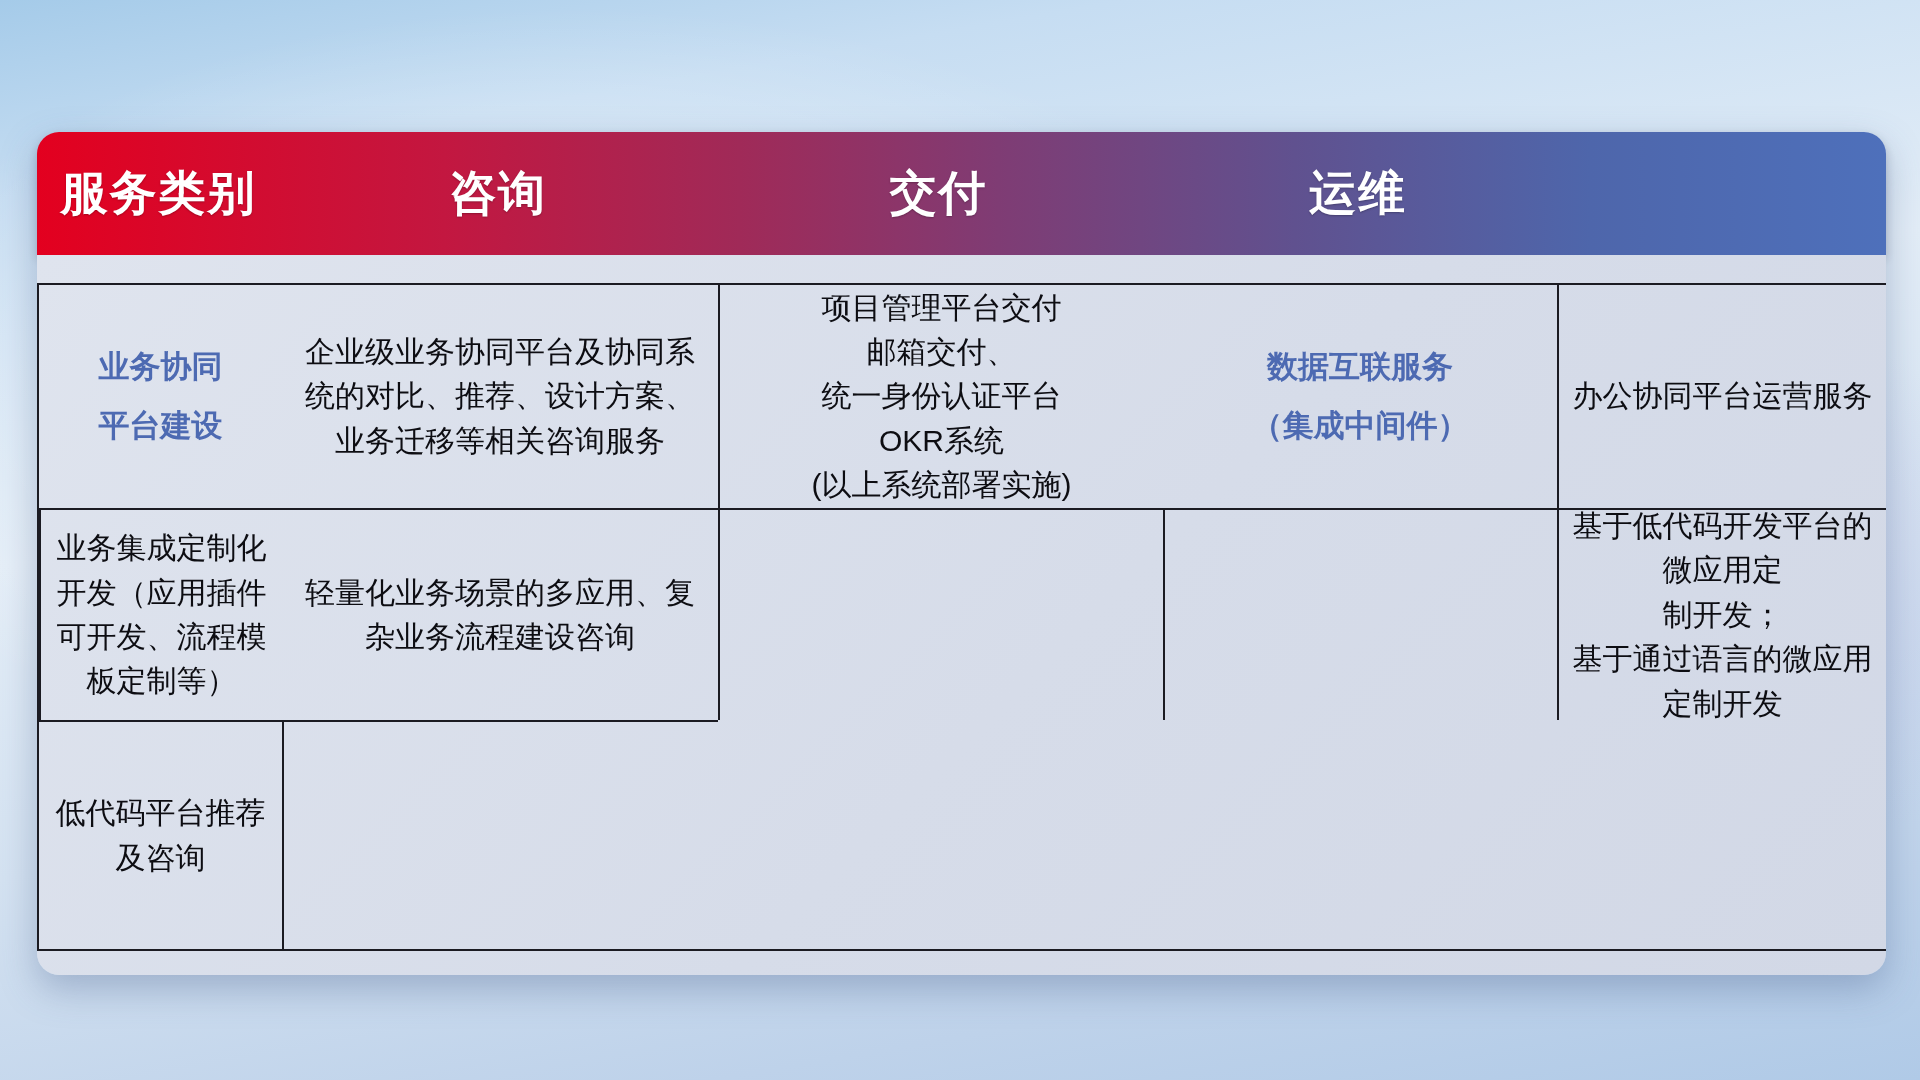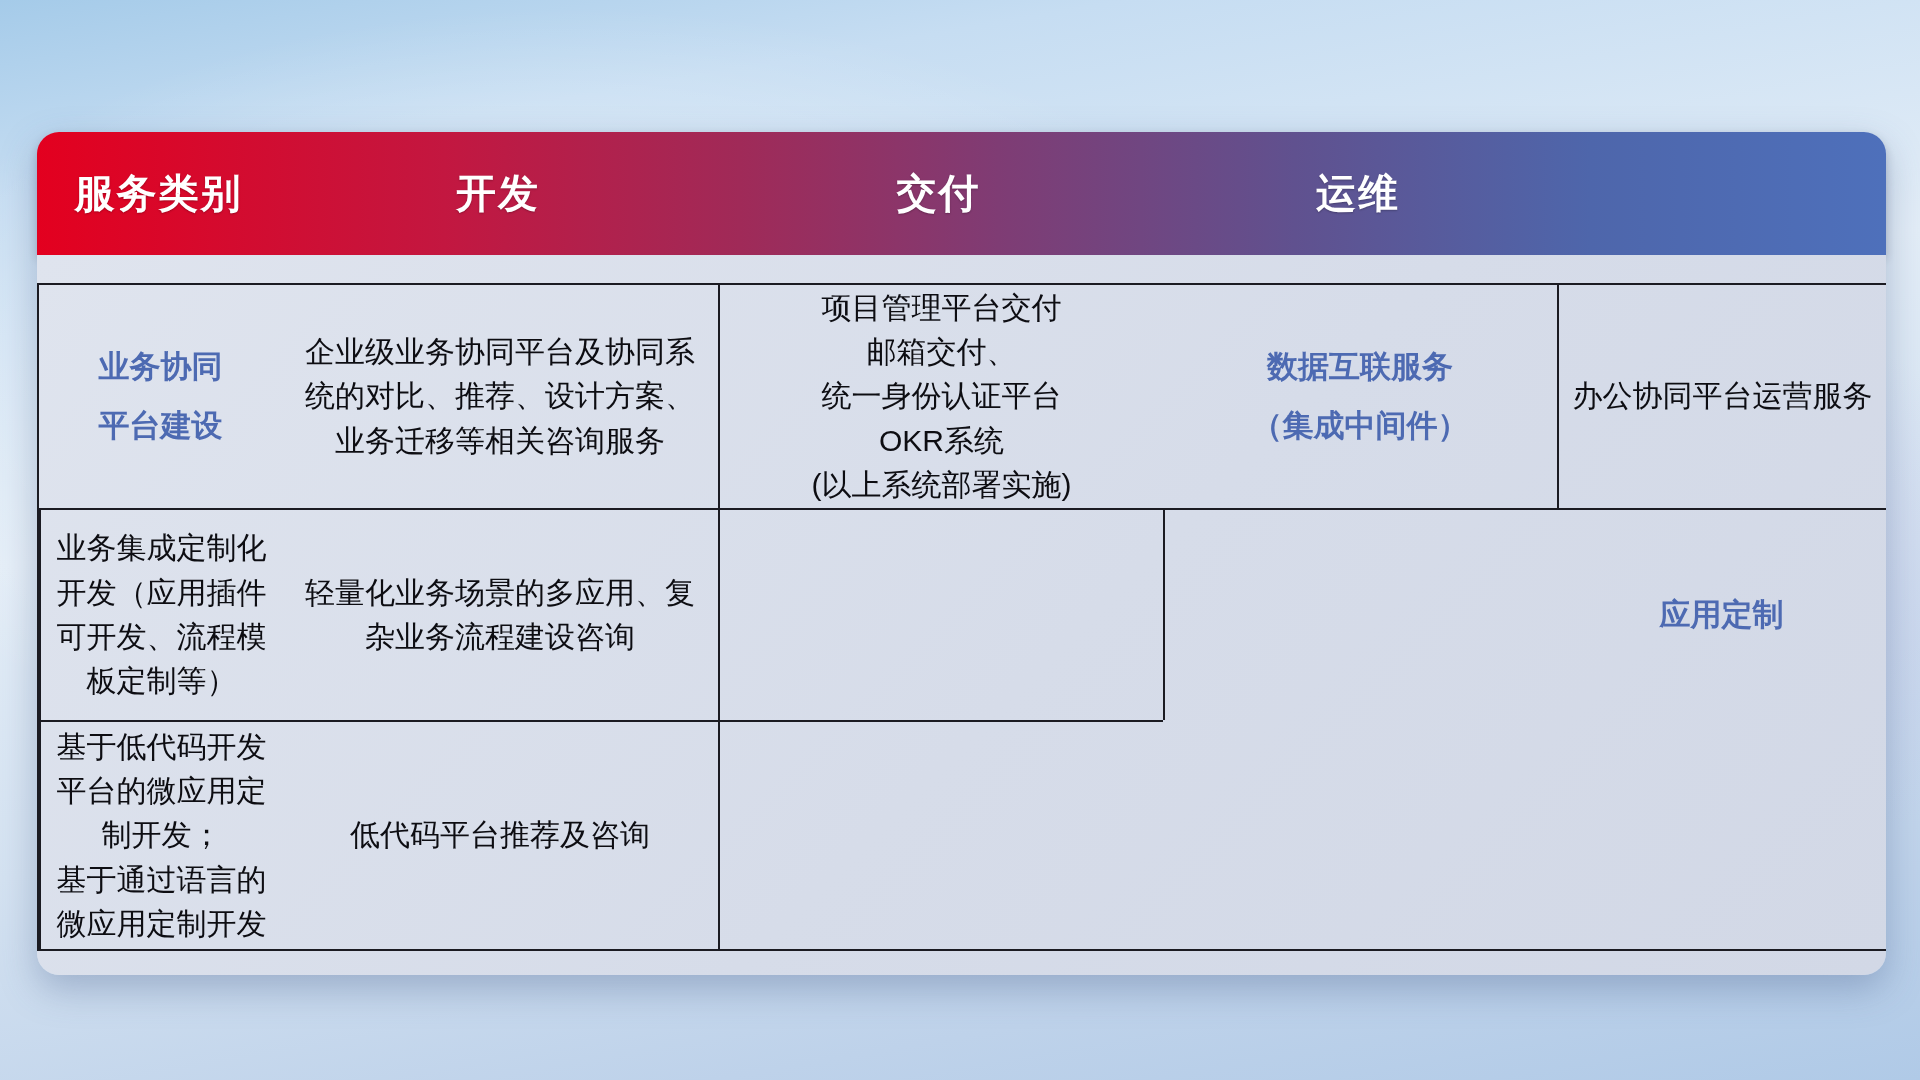--- a/index.html
+++ b/index.html
@@ -19,21 +19,21 @@
   .header{
     display:grid;
     grid-template-columns:243px 436px 445px 394px 329px;
     height:123px;
     border-radius:22px 22px 0 0;
     background:linear-gradient(90deg,#e3001f 0%,#c31740 22%,#a02a58 38%,#7f3c74 52%,#60518f 68%,#4e66ab 84%,#4e70bb 100%);
     box-shadow:0 4px 10px rgba(10,10,40,.18);
   }
   .hcell{
     display:flex;align-items:center;justify-content:center;
-    color:#ffffff;font-weight:bold;font-size:40px;letter-spacing:2px;
+    color:#ffffff;font-weight:bold;font-size:47px;letter-spacing:2px;
     text-shadow:0 1px 2px rgba(0,0,0,.25);
   }
   .tbody{
     background:linear-gradient(135deg,#dfe4ee 0%,#d6dce9 55%,#d2d8e6 100%);
     border-radius:0 0 22px 22px;
     padding:28px 0 24px 0;
   }
   .grid{
     display:grid;
     grid-template-columns:243px 436px 445px 394px 329px;
@@ -55,21 +55,21 @@
     color:#4d6ab2;font-weight:bold;font-size:31px;line-height:1.9;
     padding:6px 9px;
   }
 </style>
 </head>
 <body>
 
 <div class="card">
   <div class="header">
     <div class="hcell">服务类别</div>
-    <div class="hcell">开发</div>
+    <div class="hcell">咨询</div>
     <div class="hcell">交付</div>
     <div class="hcell">运维</div>
   </div>
 
   <div class="tbody">
     <div class="grid">
 
       <div class="cell cat">业务协同
 平台建设</div>
       <div class="cell">企业级业务协同平台及协同系
@@ -84,21 +84,20 @@
 （集成中间件）</div>
 
       <div class="cell vline">办公协同平台运营服务</div>
       <div class="cell vline">业务集成定制化开发（应用插件
 可开发、流程模板定制等）</div>
       <div class="cell">轻量化业务场景的多应用、复
 杂业务流程建设咨询</div>
       <div class="cell vline"></div>
       <div class="cell vline"></div>
 
-      <div class="cell cat">应用定制</div>
       <div class="cell vline">基于低代码开发平台的微应用定
 制开发；
 基于通过语言的微应用定制开发</div>
       <div class="cell">低代码平台推荐及咨询</div>
       <div class="cell vline"></div>
 
     </div>
   </div>
 </div>
 

